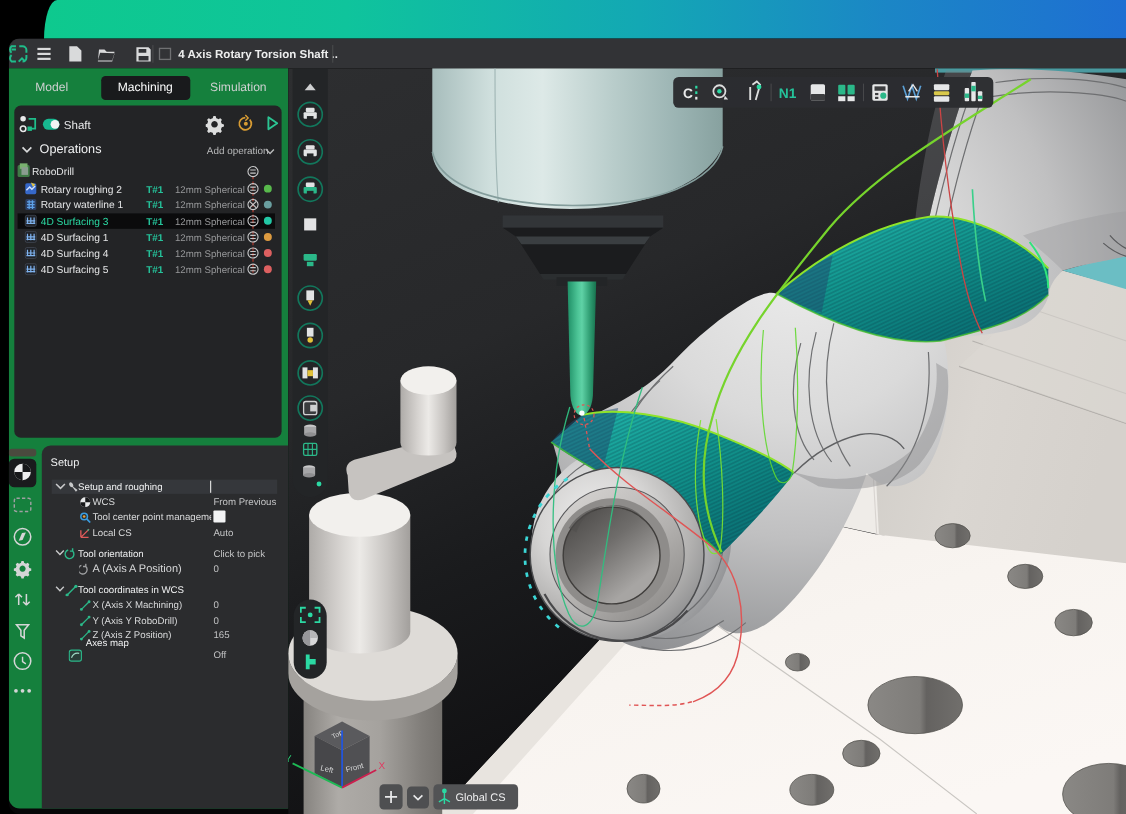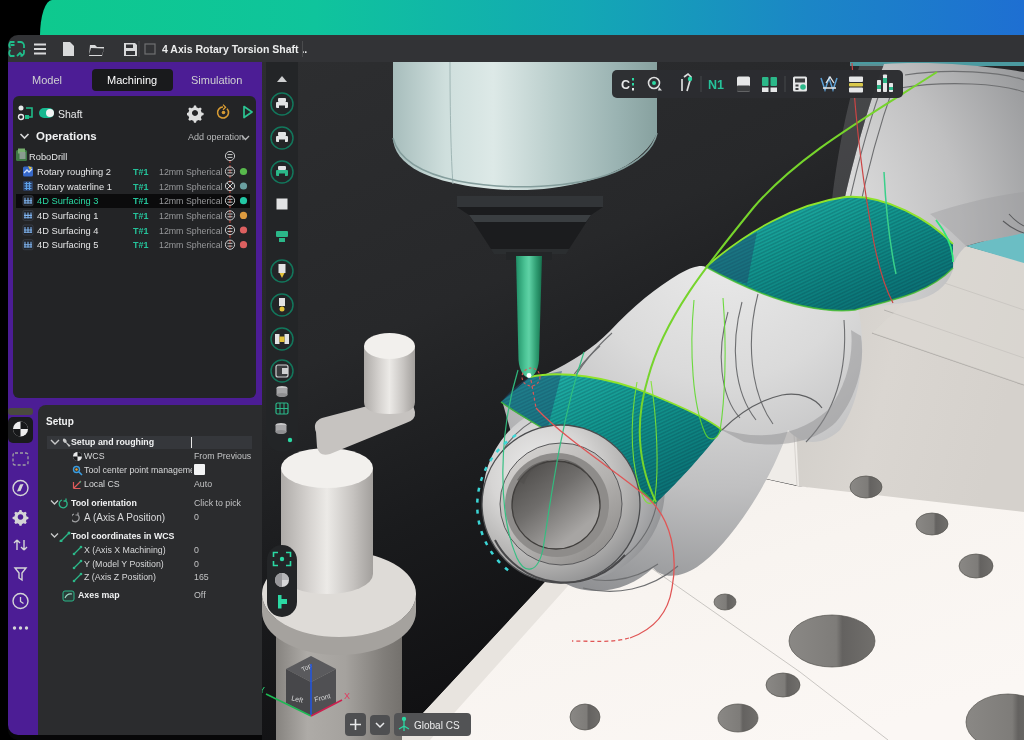--- a/index.html
+++ b/index.html
@@ -1,25 +1,25 @@
 <!DOCTYPE html>
 <html><head><meta charset="utf-8">
 <style>
 *{margin:0;padding:0;box-sizing:border-box}
 html,body{width:1024px;height:740px;background:#000;overflow:hidden;font-family:"Liberation Sans",sans-serif;position:relative}
 .abs{position:absolute}
 #grad{position:absolute;left:40px;top:0;width:984px;height:36px;background:linear-gradient(90deg,#0ec98e 0%,#0fc49c 28%,#13a8b4 55%,#1b86c6 78%,#1e6fd2 100%);border-top-left-radius:14px 42px}
 #win{position:absolute;left:8px;top:35px;width:1016px;height:705px;background:#070708;border-top-left-radius:10px;border-bottom-left-radius:10px;overflow:hidden}
 #tbar{position:absolute;left:0;top:0;width:1016px;height:27px;background:#323336}
-#lpanel{position:absolute;left:0;top:27px;width:254px;height:673px;background:#4c1d95;border-bottom-left-radius:10px;font-size:10px;color:#d8d9da}
+#lpanel{position:absolute;left:0;top:27px;width:254px;height:673px;background:#15803d;border-bottom-left-radius:10px;font-size:10px;color:#d8d9da}
 .t{position:absolute;white-space:nowrap}
 #opsbox{position:absolute;left:5px;top:34px;width:243px;height:302px;background:#232426;border-radius:6px}
 #setupbox{position:absolute;left:30px;top:343px;width:224px;height:330px;background:#2b2c2e;border-radius:8px 0 0 0}
 .val{color:#c2c3c4}
-.hdr{font-weight:bold;color:#f0f1f2}
+.hdr{font-weight:normal;color:#f0f1f2}
 </style></head>
 <body>
 <div id="grad"></div>
 <div id="win">
   <div id="tbar">
     <svg class="abs" style="left:-1px;top:5px" width="300" height="18" viewBox="0 0 300 18">
       <g stroke="#1fbd8a" stroke-width="1.8" fill="none">
         <path d="M3.5,8 a4,4 0 0 1 0,-6 h4 M7.5,5 h-4 M3.5,10 a4,4 0 0 0 0,6 h4 M10,16 l3,-3 l3,3 M10.5,2 h3 a3.5,3.5 0 0 1 3.5,3.5 V8 M17,10 v2.5 a3.5,3.5 0 0 1 -3.5,3.5"></path>
       </g>
       <g fill="#d9dadb">
@@ -238,34 +238,34 @@
           <circle cx="2" cy="9" r="1.3" fill="#2bb889"></circle>
           <circle cx="9" cy="2" r="1.3" fill="#2bb889"></circle>
         </svg>
       <div class="t" style="left:46px;top:140px;font-size:8.8px">X (Axis X Machining)</div>
       <div class="t val" style="left:156px;top:140px;font-size:8.8px">0</div>
       <svg class="abs" style="left:34px;top:153.5px" width="11" height="11" viewBox="0 0 11 11">
           <path d="M2,9 L9,2" stroke="#2bb889" stroke-width="1.2"></path>
           <circle cx="2" cy="9" r="1.3" fill="#2bb889"></circle>
           <circle cx="9" cy="2" r="1.3" fill="#2bb889"></circle>
         </svg>
-      <div class="t" style="left:46px;top:153.5px;font-size:8.8px">Y (Model Y Position)</div>
+      <div class="t" style="left:46px;top:153.5px;font-size:8.8px">Y (Axis Y RoboDrill)</div>
       <div class="t val" style="left:156px;top:153.5px;font-size:8.8px">0</div>
       <svg class="abs" style="left:34px;top:167px" width="11" height="11" viewBox="0 0 11 11">
           <path d="M2,9 L9,2" stroke="#2bb889" stroke-width="1.2"></path>
           <circle cx="2" cy="9" r="1.3" fill="#2bb889"></circle>
           <circle cx="9" cy="2" r="1.3" fill="#2bb889"></circle>
         </svg>
       <div class="t" style="left:46px;top:167px;font-size:8.8px">Z (Axis Z Position)</div>
       <div class="t val" style="left:156px;top:167px;font-size:8.8px">165</div>
       <svg class="abs" style="left:24px;top:185px" width="13" height="12" viewBox="0 0 13 12">
           <rect x="1" y="1" width="11" height="10" rx="2" fill="#2a3c38" stroke="#2bb889" stroke-width="1"></rect>
           <path d="M3,8 q2,-5 7,-4" stroke="#9fd9c4" stroke-width="1.1" fill="none"></path>
         </svg>
-      <div class="t hdr" style="left:40px;top:185px;font-size:8.8px">Axes map</div>
+      <div class="t hdr" style="left:40px;top:174px;font-size:8.8px">Axes map</div>
       <div class="t val" style="left:156px;top:185px;font-size:8.8px">Off</div>
     </div>
   </div>
   <svg class="abs" style="left:254px;top:27px" width="762" height="678" viewBox="262 62 762 678">
     <defs>
       <linearGradient id="bgG" x1="0" y1="0" x2="0.5" y2="1">
         <stop offset="0" stop-color="#2d2e30"></stop>
           <stop offset="0.38" stop-color="#27282a"></stop>
           <stop offset="0.62" stop-color="#1a1b1d"></stop>
           <stop offset="0.85" stop-color="#111113"></stop>

